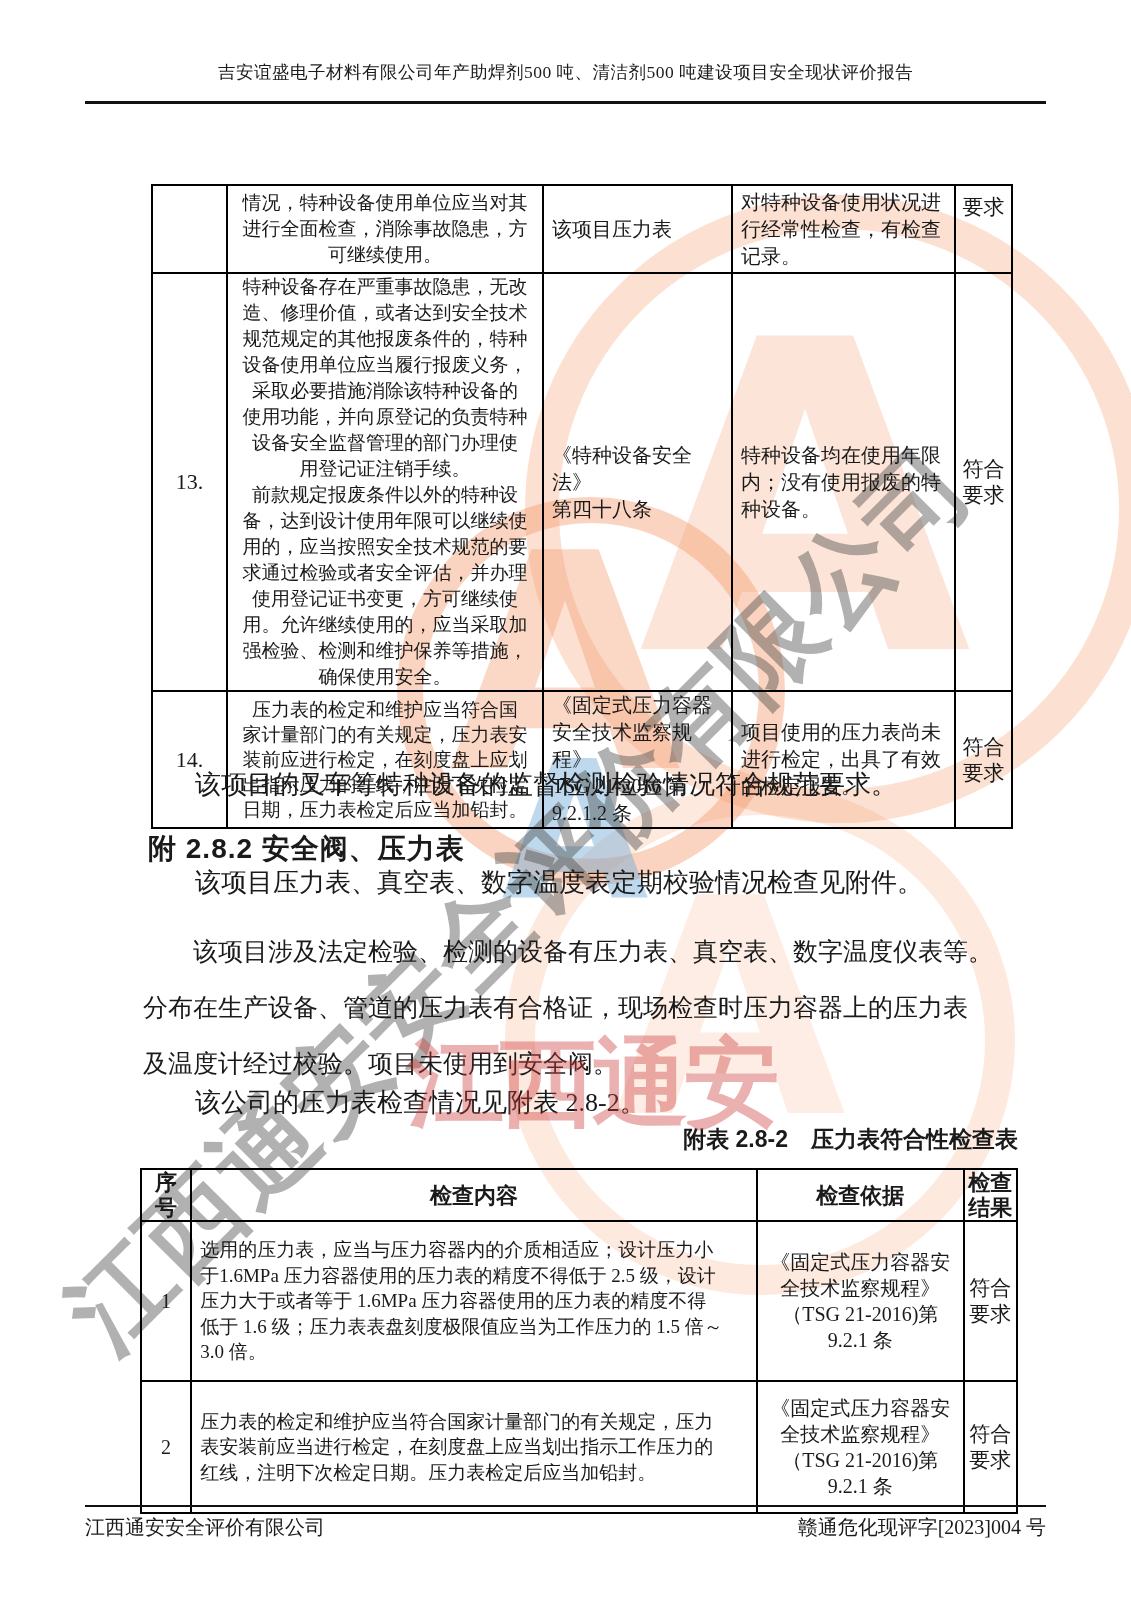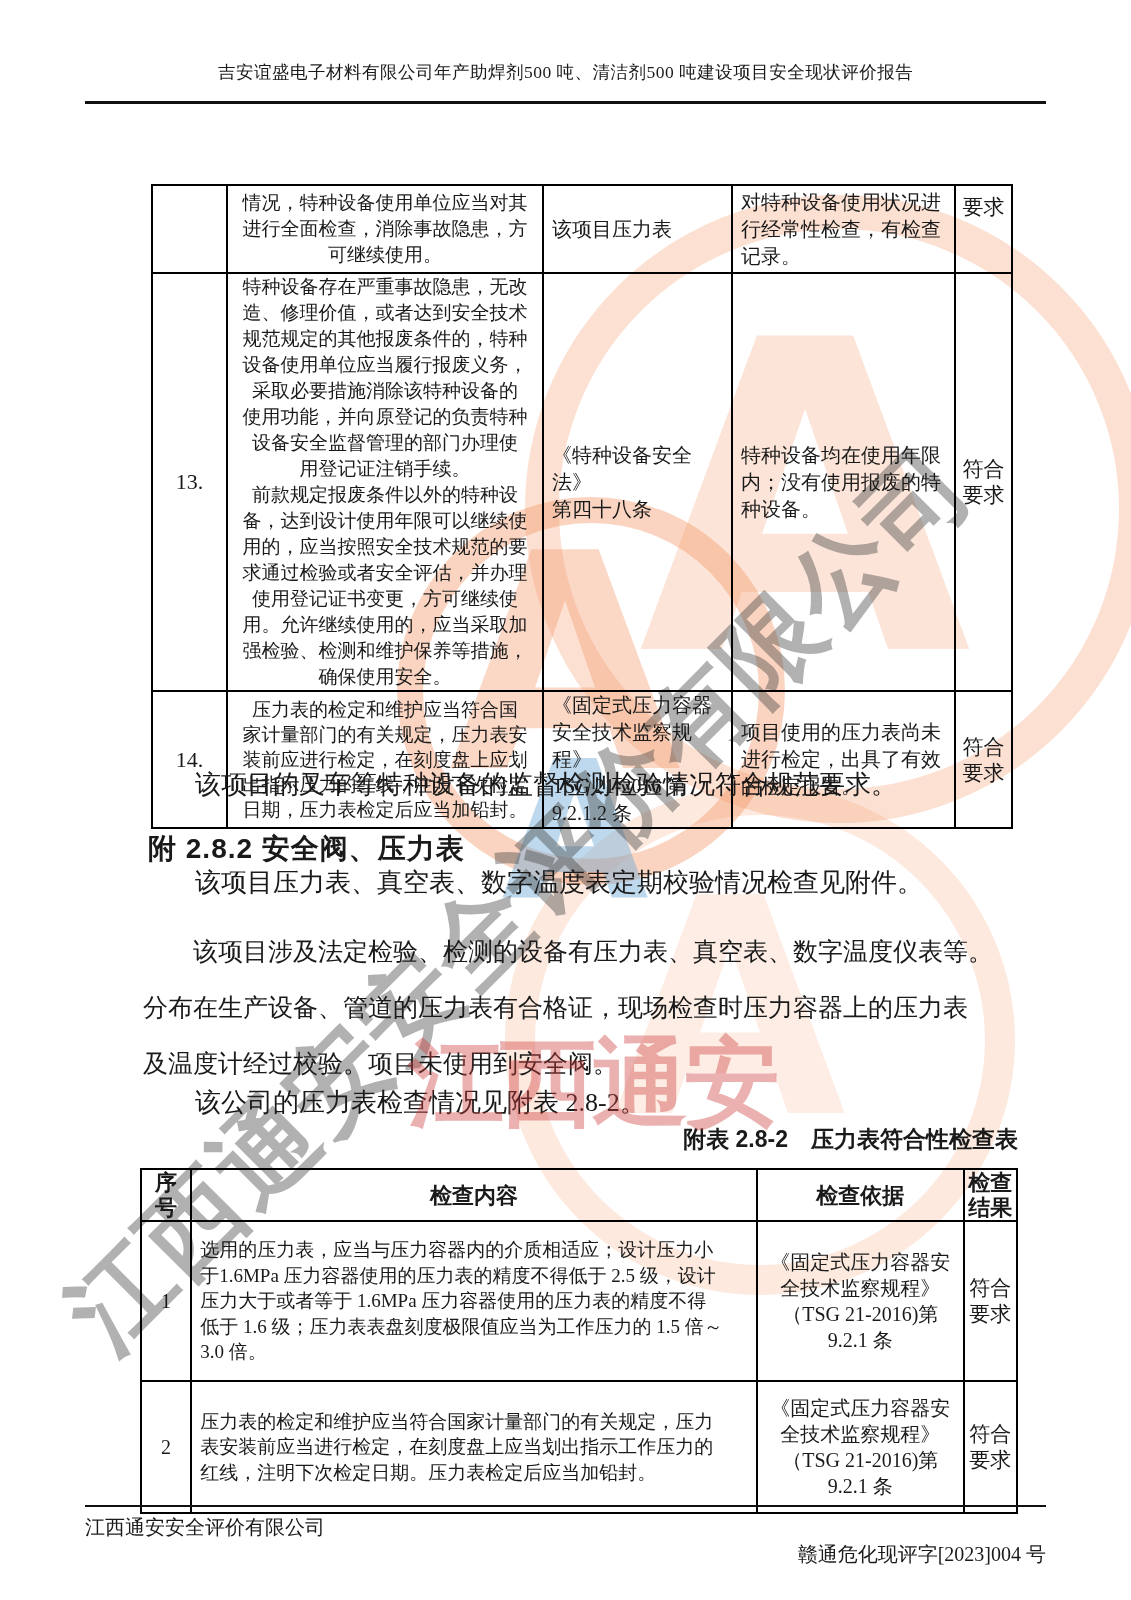--- a/index.html
+++ b/index.html
@@ -72,21 +72,21 @@
   #table2 tr.t2r2 td{height:98px;}
   #table2 .num{text-align:center;font-size:20px;}
   #table2 .cnt{font-size:19px;text-align:left;line-height:25.5px;}
   #table2 .basis{font-size:20px;text-align:center;line-height:26px;padding:0 4px;}
   #table2 .res{font-size:21px;text-align:center;line-height:26px;padding:16px 4px;}
 
   .footer-rule{left:85px;top:1505px;width:961px;height:2px;background:#111;}
   .footer{top:1514px;font-size:20px;}
   .footer-left{left:85px;}
   .footer-center{left:0;width:1131px;text-align:center;}
-  .footer-right{left:85px;width:961px;text-align:right;margin-top:27px;}
+  .footer-right{left:85px;width:961px;text-align:right;}
 </style>
 </head>
 <body>
 
 <div id="wm-layer">
   <div class="wm-ring ring2"></div>
   <div class="wm-a a2">A</div>
   <div class="wm-ring ring1"></div>
   <div class="wm-a a1">A</div>
   <div class="wm-ring ring3"></div>

